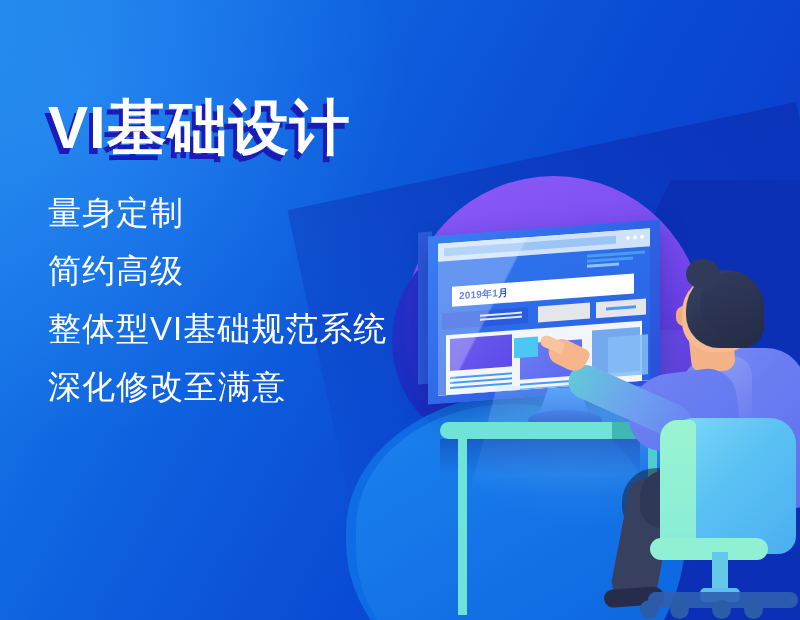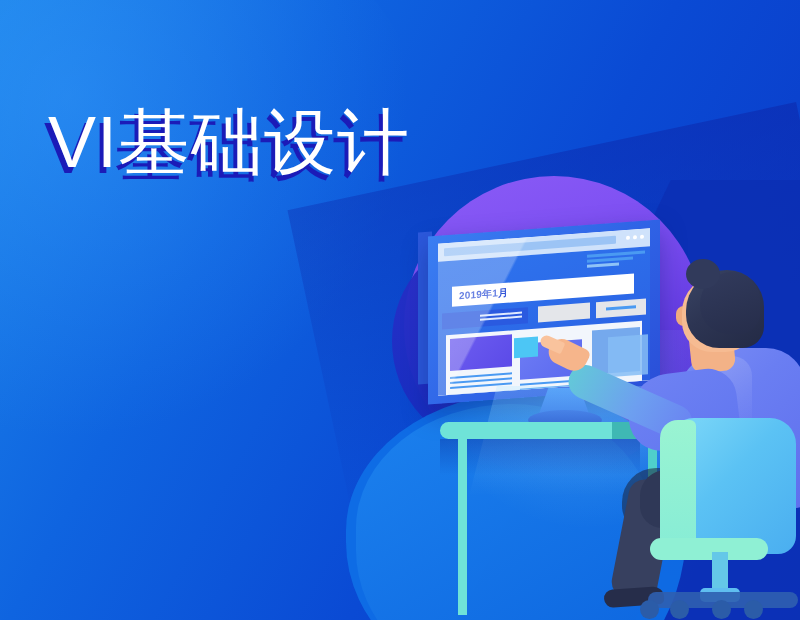--- a/index.html
+++ b/index.html
@@ -84,22 +84,22 @@
     left: 430px; top: 330px;
     width: 320px; height: 200px;
     background: radial-gradient(ellipse at 50% 30%, rgba(150,225,255,.22), rgba(150,225,255,0) 70%);
   }
 
   
   .headline {
     position: absolute;
     left: 48px;
     top: 58px;
-    font-size: 72px;
-    font-weight: normal;
+    font-size: 60px;
+    font-weight: bold;
     letter-spacing: 1px;
     line-height: 1;
     color: #ffffff;
     text-shadow: -4px 6px 0 #1b1bb8;
     white-space: nowrap;
   }
   .sublist {
     position: absolute;
     left: 48px;
     top: 196px;
@@ -653,14 +653,20 @@
     <div class="chair-hub"></div>
     <div class="chair-spokes"></div>
     <div class="wheel w1"></div>
     <div class="wheel w2"></div>
     <div class="wheel w3"></div>
     <div class="wheel w4"></div>
   </div>
 
   <h1 class="headline">VI基础设计</h1>
 
+  <ul class="sublist">
+    <li>量身定制</li>
+    <li>简约高级</li>
+    <li>整体型VI基础规范系统</li>
+    <li>深化修改至满意</li>
+  </ul>
 
 </div>
 
 </body></html>

